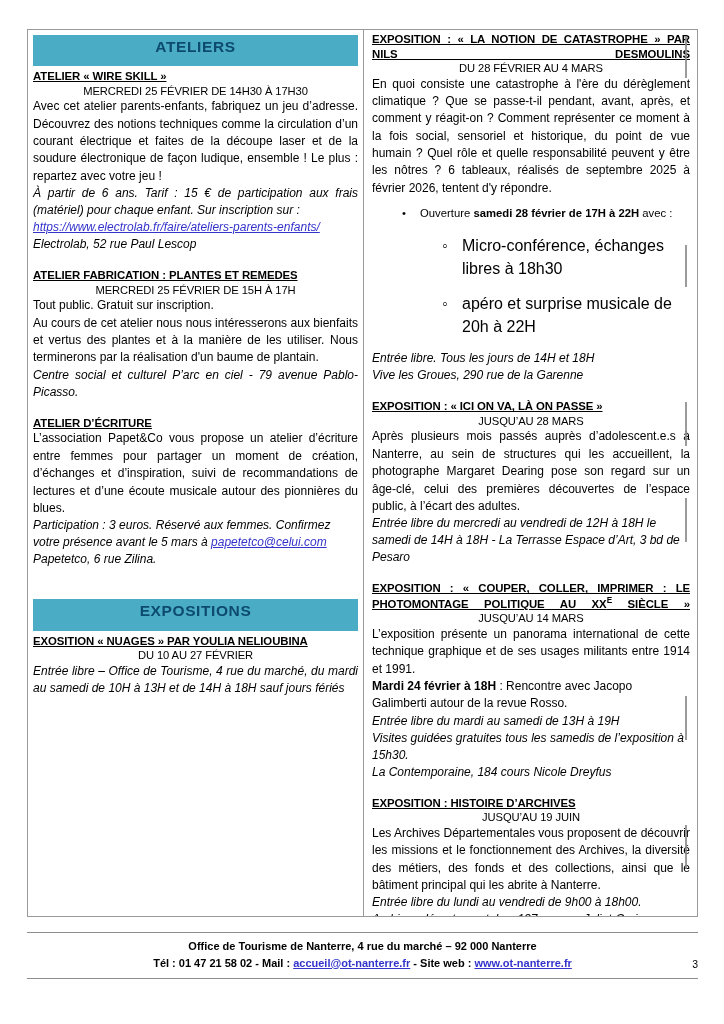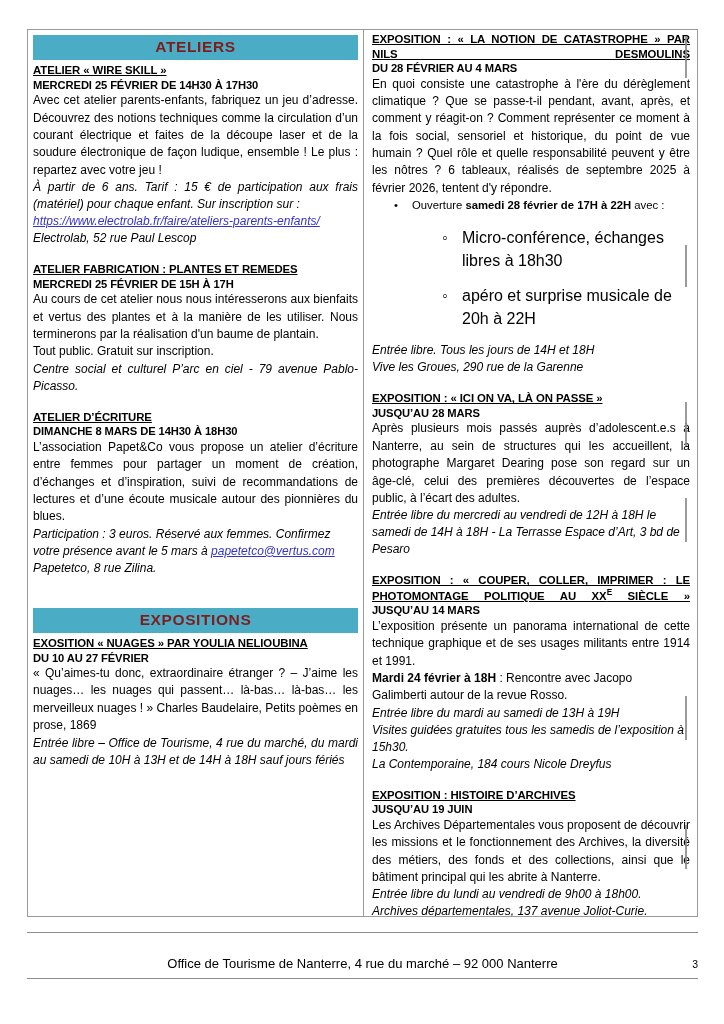--- a/index.html
+++ b/index.html
@@ -41,47 +41,48 @@
     box-sizing: border-box;
     padding: 0 5px 4px 5px;
     overflow: hidden;
   }
   .col-left  { width: 336px; border-right: 1px solid #9a9a9a; }
   .col-right { width: 333px; padding-left: 8px; padding-right: 7px;}
 
   
   .banner {
     background: #4BACC6;
-    color: #7f1d1d;
+    color: #0c4a6e;
     font-size: 15.5px;
     font-weight: bold;
     text-align: center;
     letter-spacing: 0.6px;
-    padding: 4px 0 5px 0;
+    padding: 4px 0 11px 0;
     margin: 5px 0 3px 0;
     line-height: 1.05;
   }
   .banner.second { margin-top: 14px; }
 
   
   .ev-title {
     font-size: 11.4px;
     font-weight: bold;
     text-decoration: underline;
     line-height: 1.28;
     margin: 2px 0 0 0;
     letter-spacing: -0.1px;
   }
   .ev-title.justify { text-align: justify; text-align-last: justify; }
   .ev-date {
     font-size: 11.2px;
-    font-weight: bold;
+    font-weight: normal;
     line-height: 1.28;
     margin: 0;
     letter-spacing: -0.1px;
+    text-align: center;
   }
   .ev-body {
     font-size: 12px;
     line-height: 1.45;
     text-align: justify;
     margin: 0;
     hyphens: none;
   }
   .ev-body.left { text-align: left; }
   .ev-info {
@@ -95,21 +96,21 @@
   .link {
     color: #3333cc;
     text-decoration: underline;
   }
   .spacer-md { height: 13px; }
   .spacer-lg { height: 17px; }
 
   .bullet-l1 {
     font-size: 11.3px;
     line-height: 1.45;
-    margin: 0;
+    margin: 8px;
     padding-left: 40px;
     position: relative;
   }
   .bullet-l1::before {
     content: "\2022";
     position: absolute;
     left: 22px;
     top: 0;
   }
   .bullet-l2 {
@@ -134,24 +135,24 @@
     position: absolute;
     left: 27px;
     top: 932px;
     width: 671px;
     border-top: 1px solid #8d8d8d;
     padding-top: 5px;
     text-align: center;
     box-sizing: border-box;
   }
   .footer-line {
-    font-size: 13px;
-    font-weight: normal;
+    font-size: 11px;
+    font-weight: bold;
     line-height: 1.5;
-    margin: 16px;
+    margin: 0;
     color: #000;
   }
   .footer-rule {
     position: absolute;
     left: 27px;
     top: 978px;
     width: 671px;
     border-top: 1px solid #8d8d8d;
   }
   .page-num {
@@ -190,43 +191,41 @@
         <p class="ev-info">À partir de 6 ans. Tarif : 15 € de participation aux frais (matériel) pour chaque enfant. Sur inscription sur :</p>
         <p class="ev-info left"><span class="link">https://www.electrolab.fr/faire/ateliers-parents-enfants/</span></p>
         <p class="ev-info left">Electrolab, 52 rue Paul Lescop</p>
       </div>
 
       <div class="spacer-md"></div>
 
       <div>
         <p class="ev-title">ATELIER FABRICATION : PLANTES ET REMEDES</p>
         <p class="ev-date">MERCREDI 25 FÉVRIER DE 15H À 17H</p>
+        <p class="ev-body left">Tout public. Gratuit sur inscription.</p>
         <p class="ev-body">Au cours de cet atelier nous nous intéresserons aux bienfaits et vertus des plantes et à la manière de les utiliser. Nous terminerons par la réalisation d'un baume de plantain.</p>
-        <p class="ev-body left">Tout public. Gratuit sur inscription.</p>
         <p class="ev-info">Centre social et culturel P’arc en ciel - 79 avenue Pablo-Picasso.</p>
       </div>
 
       <div class="spacer-md"></div>
 
       <div>
         <p class="ev-title">ATELIER D’ÉCRITURE</p>
-        <p class="ev-date">DIMANCHE 8 MARS DE 14H30 À 18H30</p>
         <p class="ev-body">L’association Papet&amp;Co vous propose un atelier d’écriture entre femmes pour partager un moment de création, d’échanges et d’inspiration, suivi de recommandations de lectures et d’une écoute musicale autour des pionnières du blues.</p>
-        <p class="ev-info left"><span>Participation : 3 euros. Réservé aux femmes. Confirmez votre présence avant le 5 mars à </span><span class="link">papetetco@vertus.com</span></p>
-        <p class="ev-info left">Papetetco, 8 rue Zilina.</p>
+        <p class="ev-info left"><span>Participation : 3 euros. Réservé aux femmes. Confirmez votre présence avant le 5 mars à </span><span class="link">papetetco@celui.com</span></p>
+        <p class="ev-info left">Papetetco, 6 rue Zilina.</p>
       </div>
 
       <div class="spacer-lg"></div>
 
       <div class="banner second">EXPOSITIONS</div>
 
       <div>
         <p class="ev-title">EXOSITION « NUAGES » PAR YOULIA NELIOUBINA</p>
         <p class="ev-date">DU 10 AU 27 FÉVRIER</p>
-        <p class="ev-body">« Qu’aimes-tu donc, extraordinaire étranger ? – J’aime les nuages… les nuages qui passent… là-bas… là-bas… les merveilleux nuages ! » Charles Baudelaire, Petits poèmes en prose, 1869</p>
         <p class="ev-info">Entrée libre – Office de Tourisme, 4 rue du marché, du mardi au samedi de 10H à 13H et de 14H à 18H sauf jours fériés</p>
       </div>
 
     </div>
 
     <div class="col col-right">
 
       <div>
         <p class="ev-title justify">EXPOSITION : « LA NOTION DE CATASTROPHE » PAR NILS DESMOULINS</p>
         <p class="ev-date">DU 28 FÉVRIER AU 4 MARS</p>
@@ -275,19 +274,20 @@
     <div class="edit-mark" style="left:657px; top:215px;height:42px;"></div>
     <div class="edit-mark" style="left:657px; top:372px;height:44px;"></div>
     <div class="edit-mark" style="left:657px; top:468px;height:44px;"></div>
     <div class="edit-mark" style="left:657px; top:666px;height:44px;"></div>
     <div class="edit-mark" style="left:657px; top:795px;height:44px;"></div>
 
   </div>
 
   <div class="footer">
     <p class="footer-line">Office de Tourisme de Nanterre, 4 rue du marché – 92 000 Nanterre</p>
+    <p class="footer-line"><span>Tél : 01 47 21 58 02 - Mail : </span><span class="link">accueil@ot-nanterre.fr</span><span> - Site web : </span><span class="link">www.ot-nanterre.fr</span></p>
   </div>
 
   <div class="footer-rule"></div>
 
   <div class="page-num">3</div>
 
 </div>
 
 </body></html>

